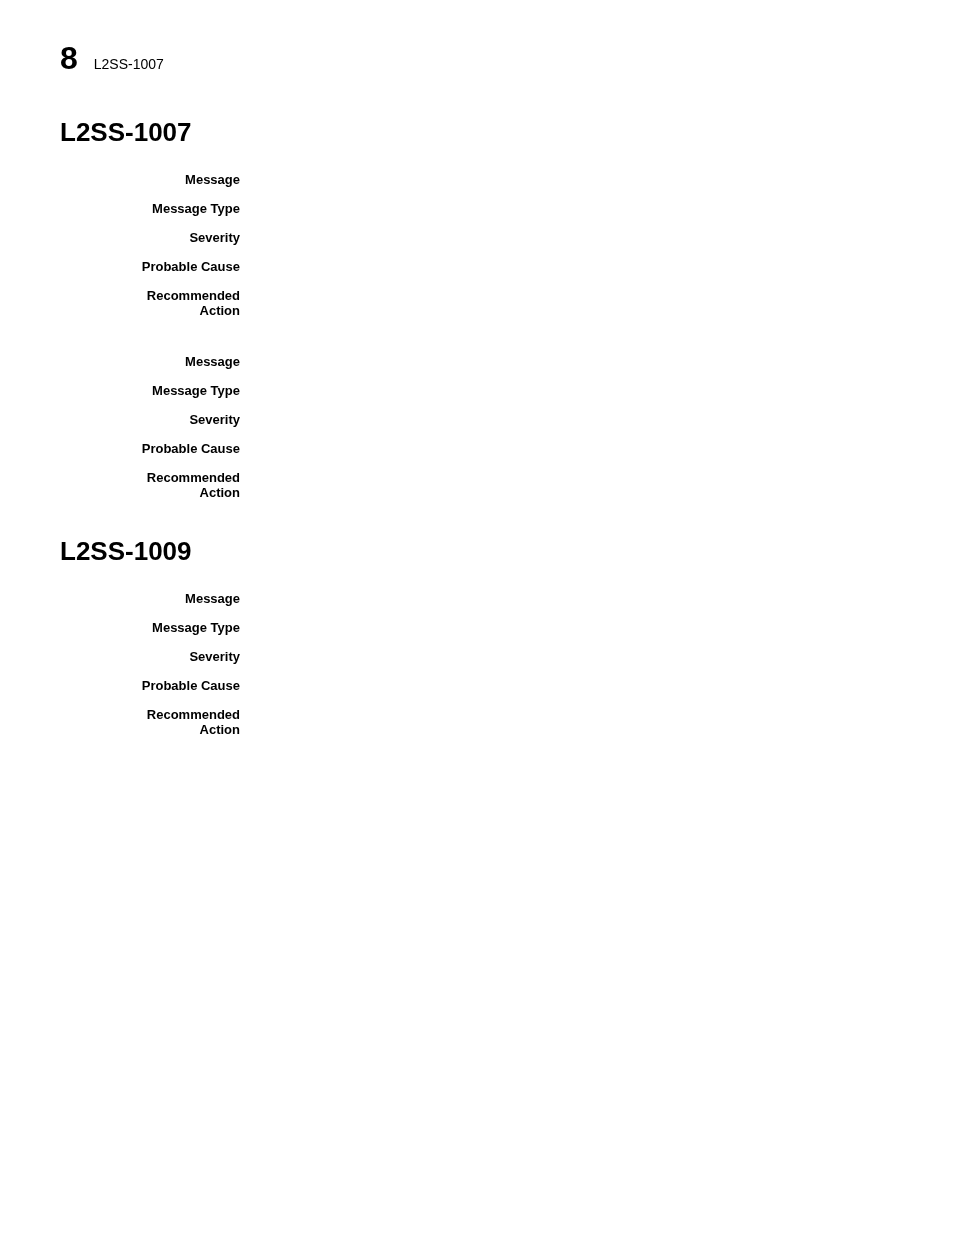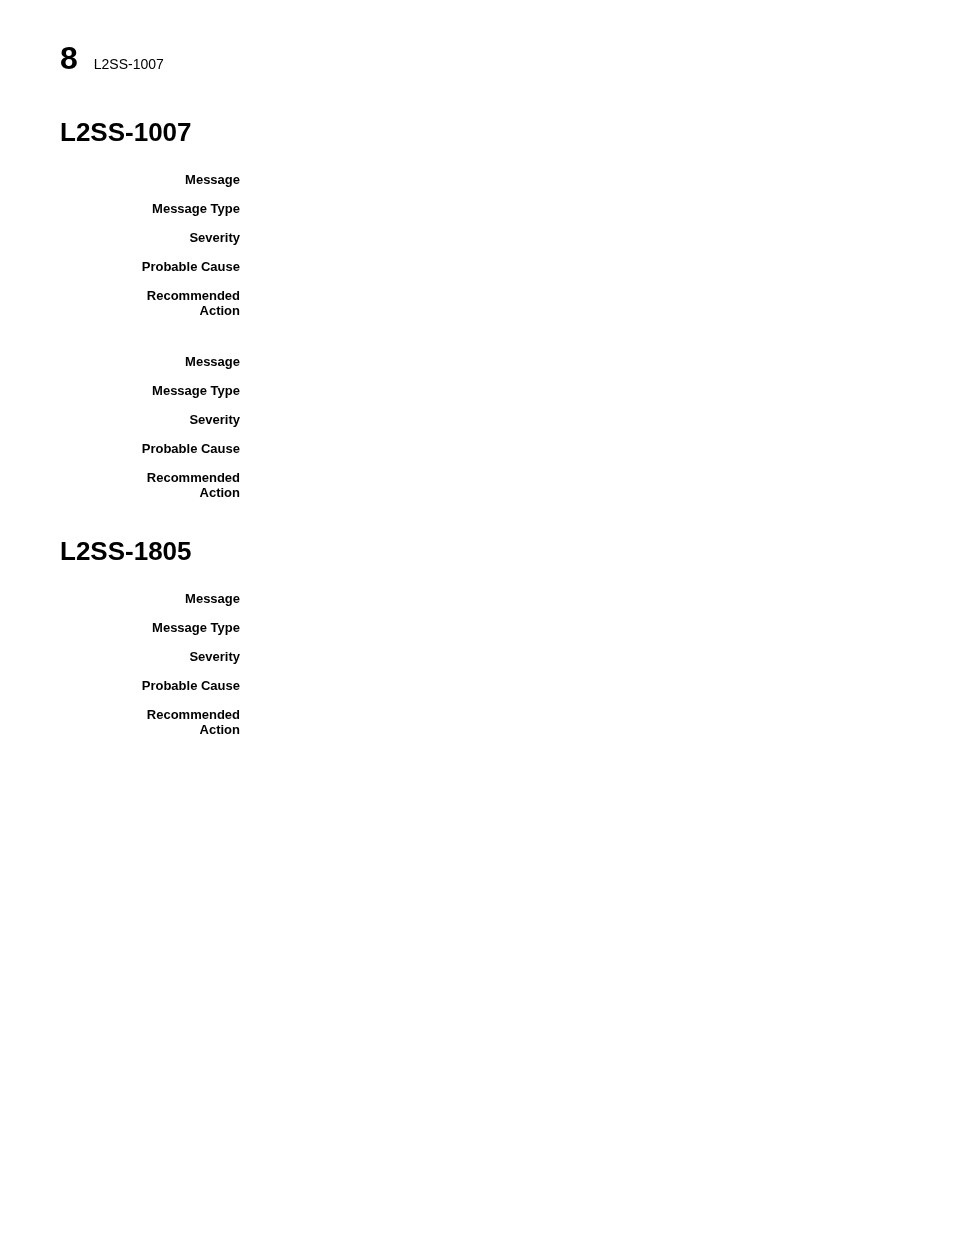--- a/index.html
+++ b/index.html
@@ -113,21 +113,21 @@
       <div class="field-row">
         <div class="field-label">Probable Cause</div>
         <div class="field-value"></div>
       </div>
       <div class="field-row">
         <div class="field-label">Recommended<br>Action</div>
         <div class="field-value"></div>
       </div>
     </div>
     <div class="section">
-      <div class="section-title">L2SS-1805</div>
+      <div class="section-title">L2SS-1009</div>
       <div class="field-row">
         <div class="field-label">Message</div>
         <div class="field-value"></div>
       </div>
       <div class="field-row">
         <div class="field-label">Message Type</div>
         <div class="field-value"></div>
       </div>
       <div class="field-row">
         <div class="field-label">Severity</div>

